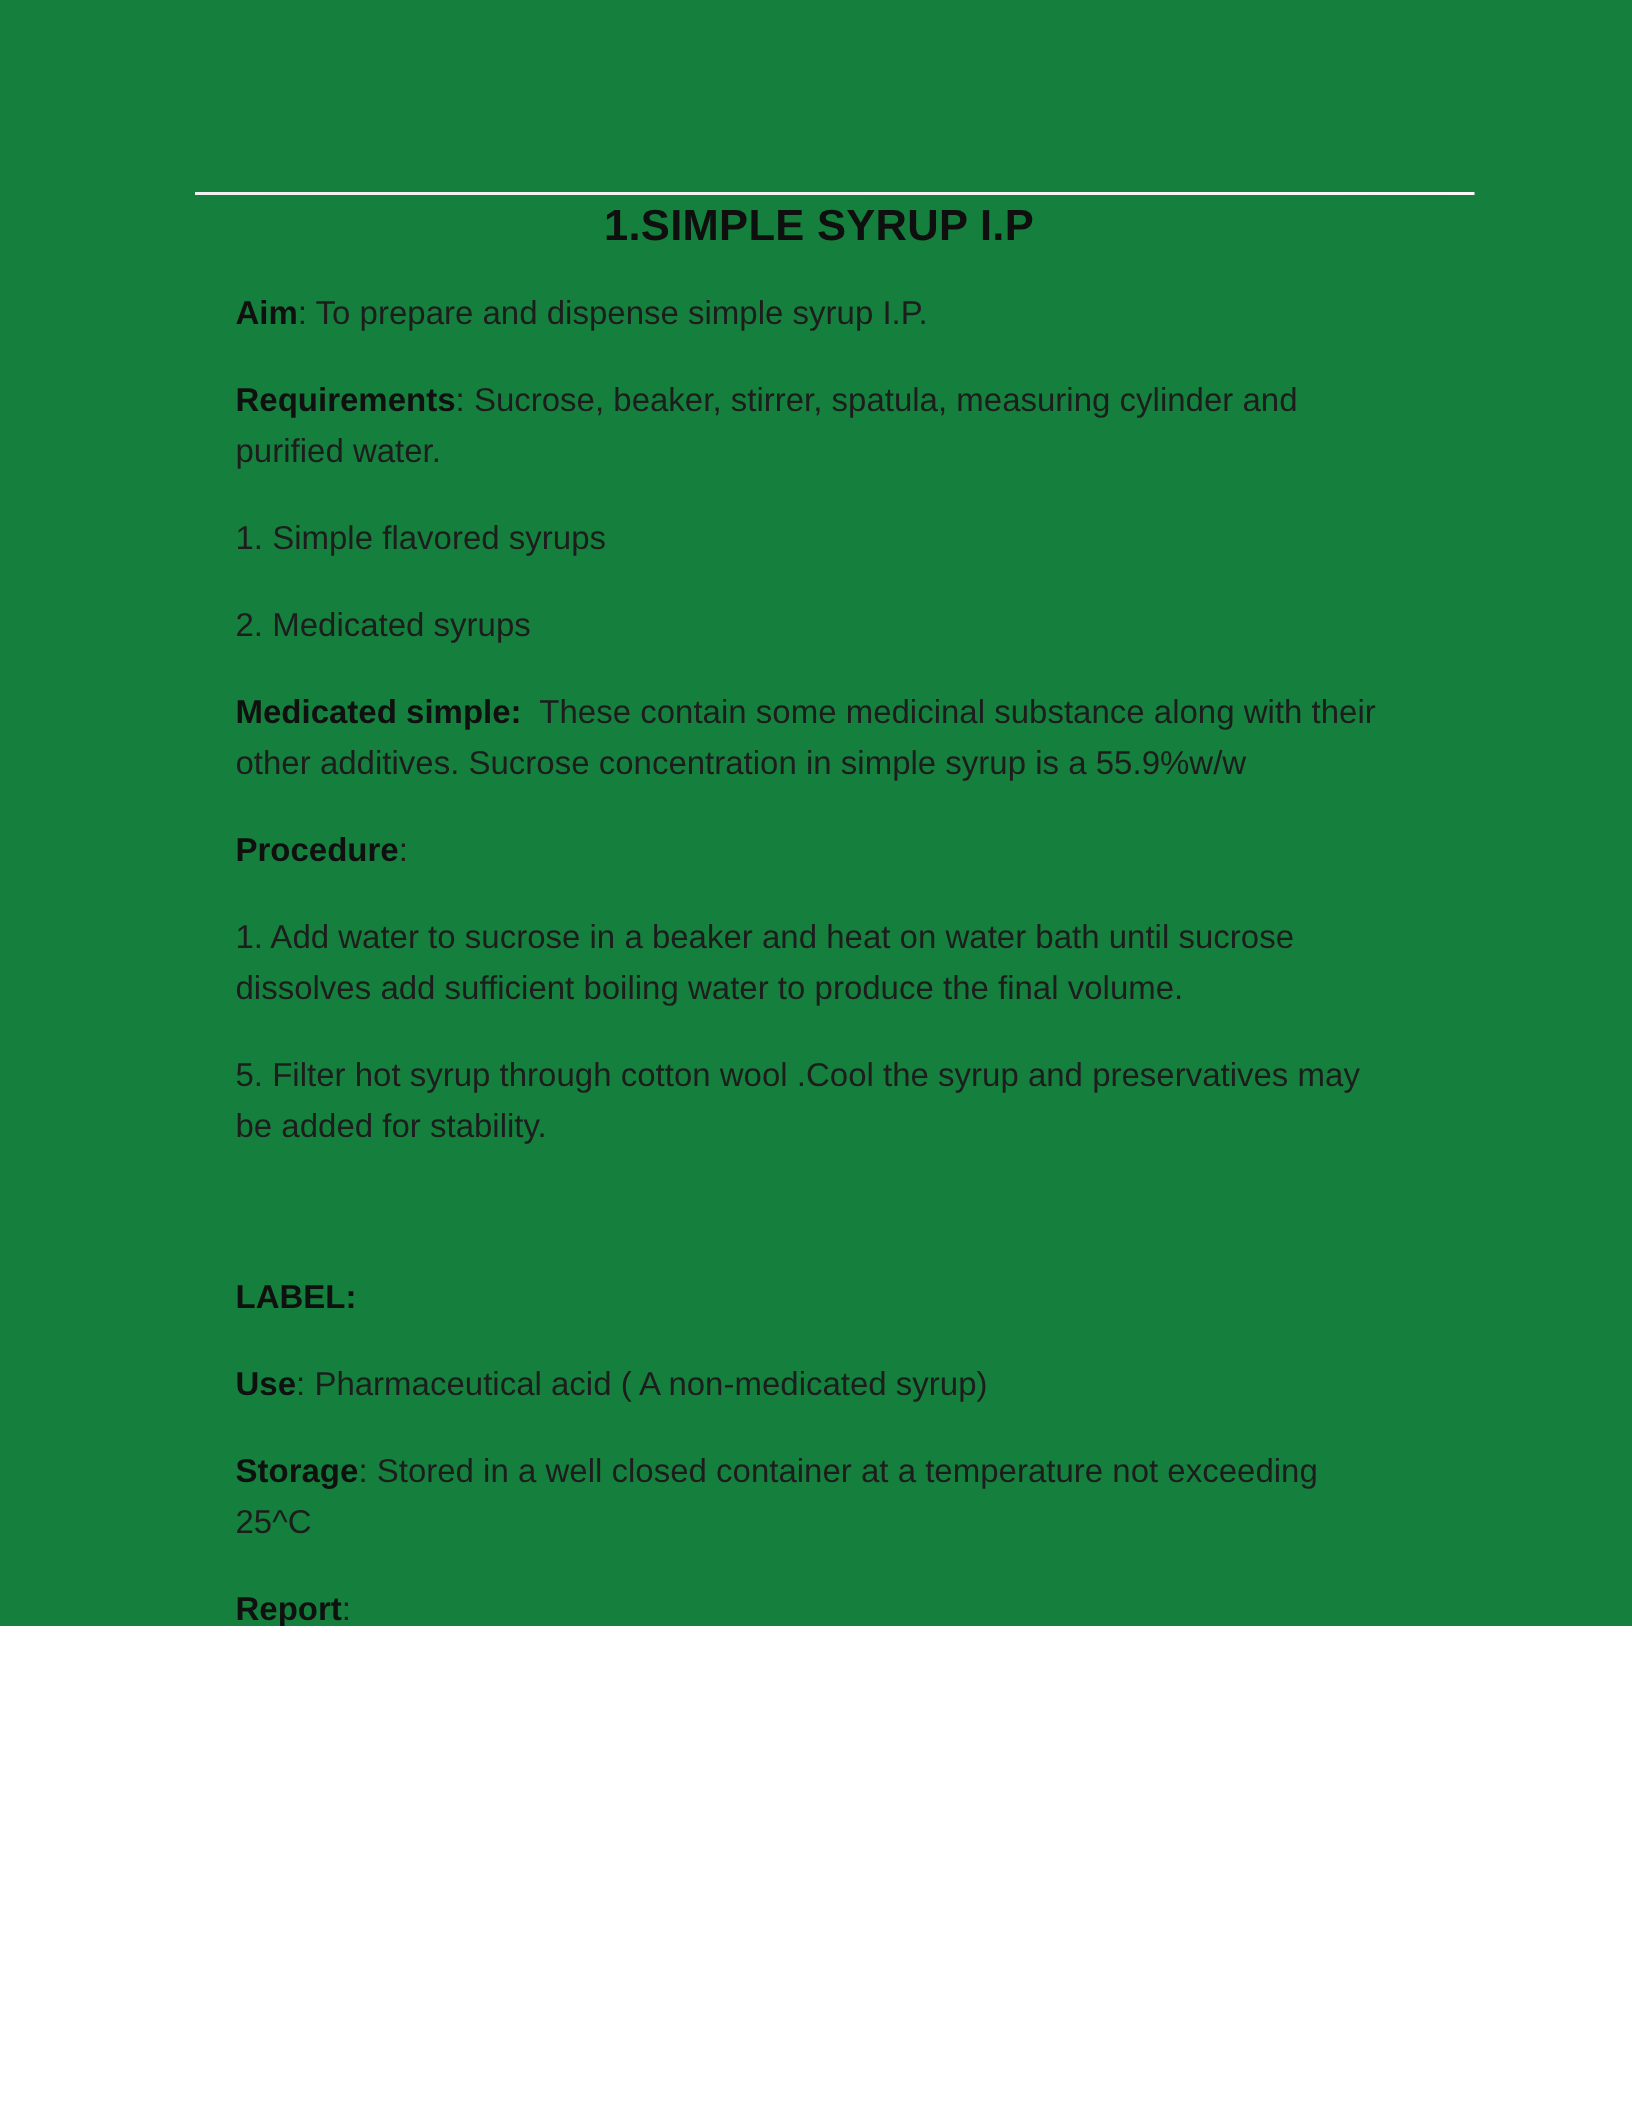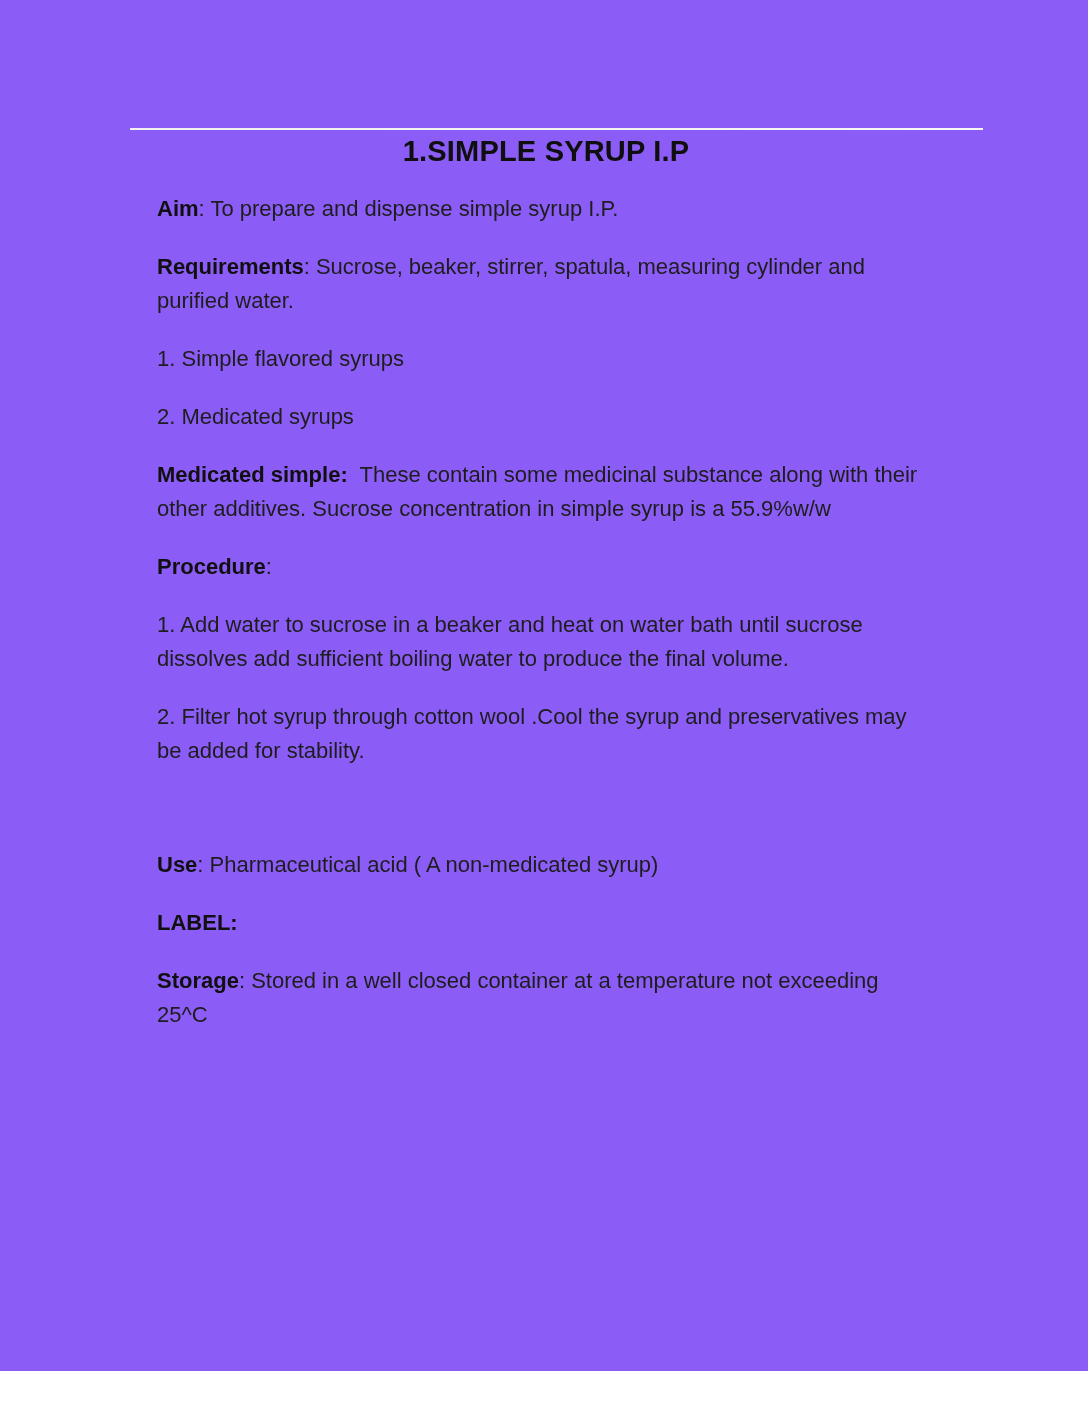--- a/index.html
+++ b/index.html
@@ -5,22 +5,22 @@
   * { margin: 0; padding: 0; box-sizing: border-box; }
 
   html, body {
     background: #ffffff;
     font-family: "Liberation Sans", sans-serif;
   }
 
   .page {
     position: relative;
     width: 1088px;
-    height: 1371px;
-    background: #8b5cf6;
+    height: 1084px;
+    background: #15803d;
     overflow: hidden;
   }
 
   
   .scan-edge {
     position: absolute;
     top: 128px;
     left: 130px;
     width: 853px;
     height: 2px;
@@ -82,25 +82,26 @@
 
     <p class="para"><span>2. Medicated syrups</span></p>
 
 
     <p class="para"><b>Medicated simple:</b><span>  These contain some medicinal substance along with their other additives. Sucrose concentration in simple syrup is a 55.9%w/w</span></p>
 
     <p class="para"><b>Procedure</b><span>:</span></p>
 
     <p class="para"><span>1. Add water to sucrose in a beaker and heat on water bath until sucrose dissolves add sufficient boiling water to produce the final volume.</span></p>
 
-    <p class="para"><span>2. Filter hot syrup through cotton wool .Cool the syrup and preservatives may be added for stability.</span></p>
+    <p class="para"><span>5. Filter hot syrup through cotton wool .Cool the syrup and preservatives may be added for stability.</span></p>
 
     <div class="blank-line"></div>
 
+    <p class="para"><b>LABEL:</b></p>
+
     <p class="para"><b>Use</b><span>: Pharmaceutical acid ( A non-medicated syrup)</span></p>
-
-    <p class="para"><b>LABEL:</b></p>
 
     <p class="para"><b>Storage</b><span>: Stored in a well closed container at a temperature not exceeding 25^C</span></p>
 
+    <p class="para"><b>Report</b><span>:</span></p>
 
   </div>
 </div>
 
 </body></html>

